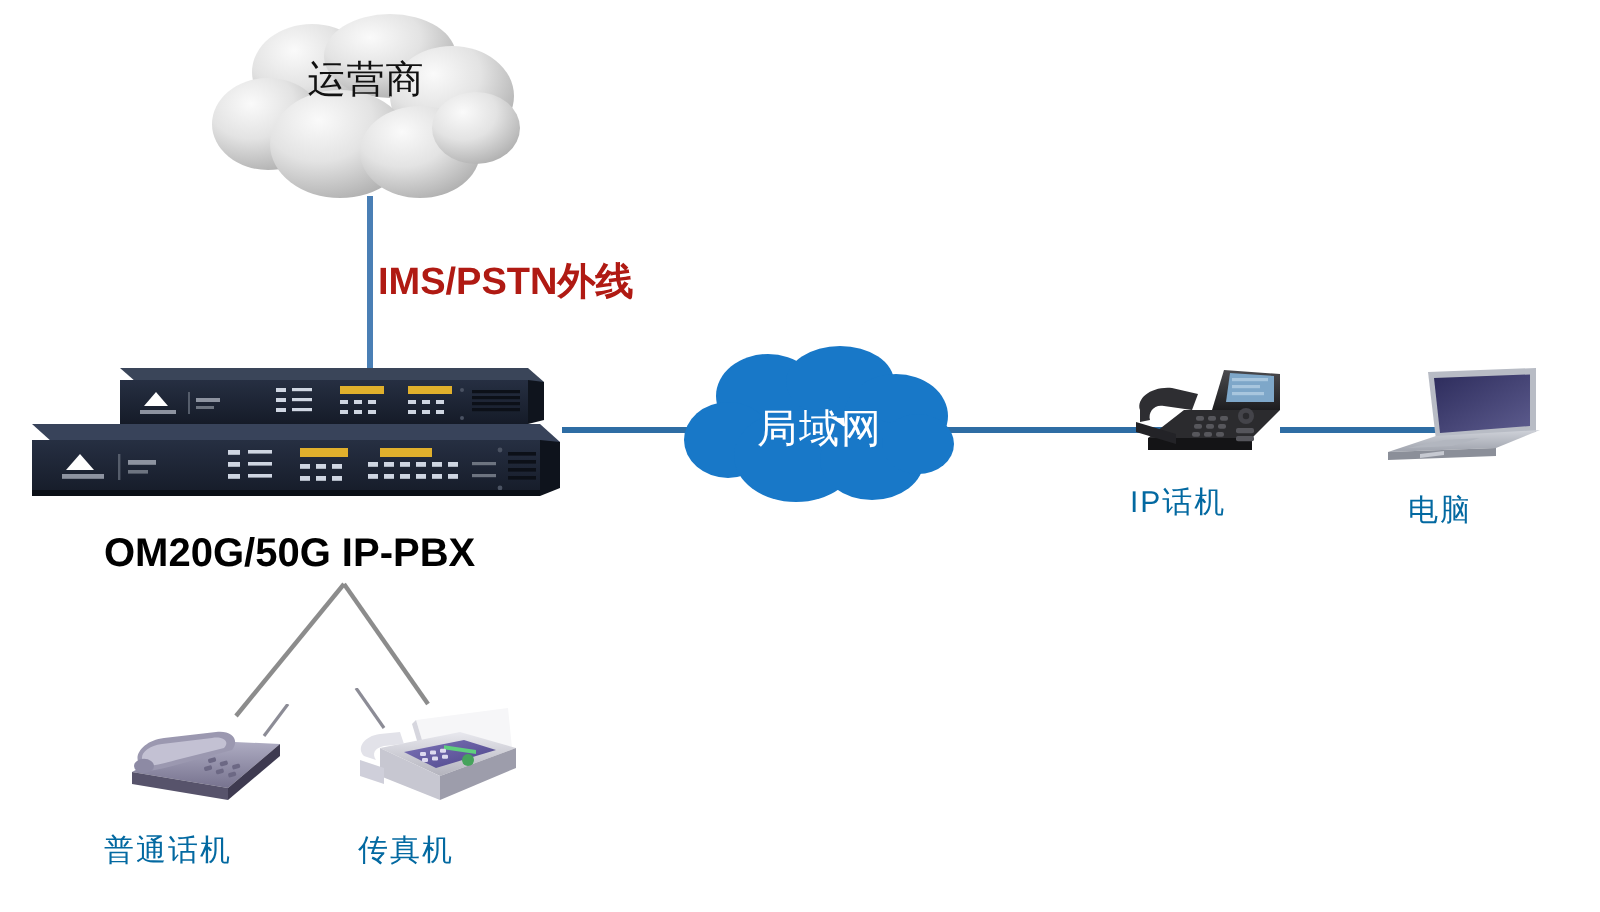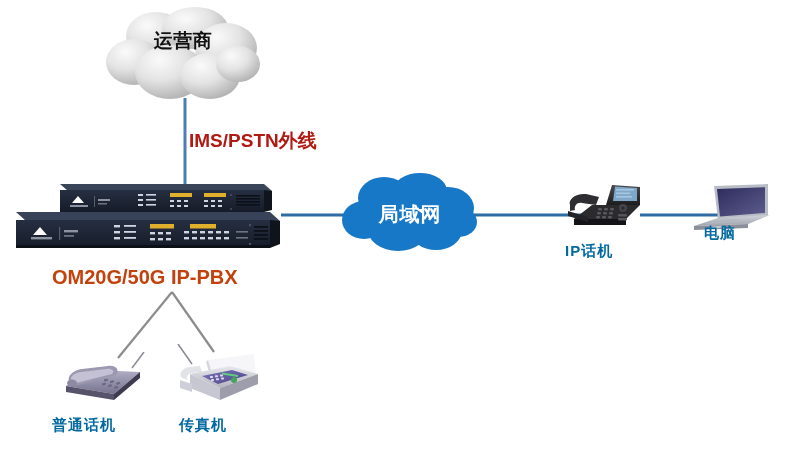--- a/index.html
+++ b/index.html
@@ -10,21 +10,21 @@
   body {
     font-family: "Liberation Sans", "DejaVu Sans", sans-serif;
   }
   #diagram {
     position: relative;
     width: 800px;
     height: 456px;
     background: #ffffff;
     overflow: hidden;
   }
-  .abs { position: absolute; font-weight: bold; }
+  .abs { position: absolute; }
 
   
   #links {
     position: absolute;
     left: 0; top: 0;
     width: 800px; height: 456px;
   }
 
   
   .telco-cloud {
@@ -66,35 +66,35 @@
     font-size: 19px;
     font-weight: bold;
     color: #b01a13;
     letter-spacing: 0px;
     white-space: nowrap;
   }
   .pbx-label {
     left: 52px; top: 266px;
     font-size: 20px;
     font-weight: bold;
-    color: #c2410c;
+    color: #000000;
     white-space: nowrap;
   }
 
   
   .caption {
     font-size: 15px;
     color: #0369a1;
     white-space: nowrap;
     letter-spacing: 1px;
   }
   .cap-analog { left: 52px; top: 416px; }
   .cap-fax    { left: 179px; top: 416px; }
   .cap-ipph   { left: 565px; top: 242px; }
-  .cap-pc     { left: 704px; top: 224px; }
+  .cap-pc     { left: 704px; top: 246px; }
 
   
   .pbx-stack { left: 14px; top: 182px; width: 270px; height: 78px; }
 
   
   .ipphone { left: 566px; top: 175px; width: 78px; height: 62px; }
   .laptop  { left: 688px; top: 182px; width: 86px; height: 58px; }
   .analog  { left: 60px;  top: 352px; width: 92px; height: 56px; }
   .fax     { left: 168px; top: 344px; width: 92px; height: 66px; }
 </style>

